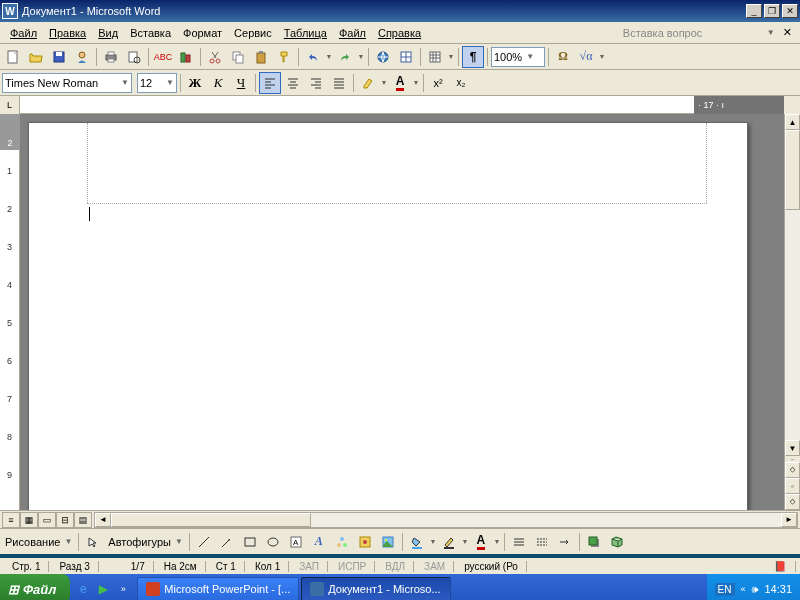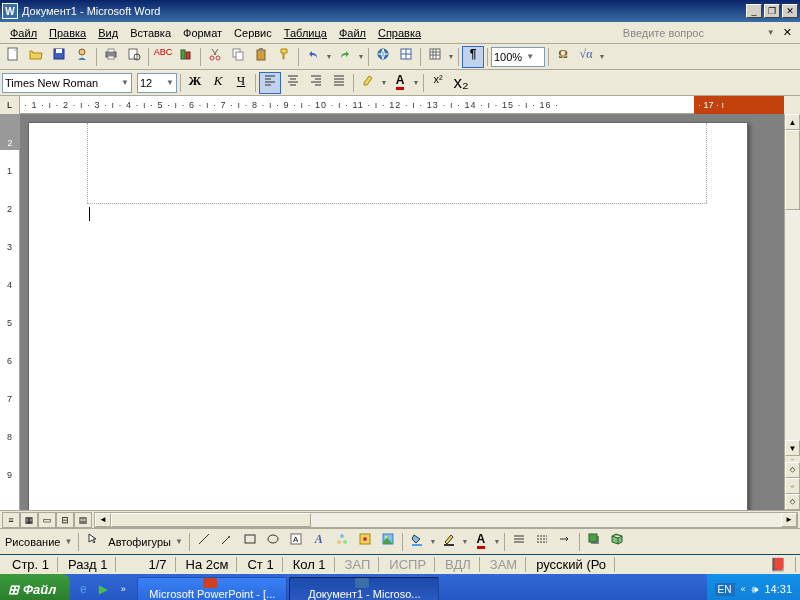--- a/index.html
+++ b/index.html
@@ -10,30 +10,30 @@
 .titlebar .win-btns { display: flex; gap: 2px; }
 .titlebar .win-btn { width: 16px; height: 14px; background: #d4d0c8; border: 1px solid #fff; border-right-color: #404040; border-bottom-color: #404040; font-size: 9px; display: flex; align-items: center; justify-content: center; color: black; cursor: pointer; }
 .menubar { height: 22px; background: #ece9d8; display: flex; align-items: center; padding: 0 4px; border-bottom: 1px solid #aca899; }
 .menubar .menu-item { padding: 2px 6px; cursor: pointer; }
 .menubar .mu { text-decoration: underline; }
 .menubar .spacer { flex: 1; }
 .menubar .question { width: 140px; color: #888; padding-right: 6px; }
 .menubar .drop { font-size: 8px; padding: 0 4px; color: #666; }
 .menubar .close-x { padding: 0 4px; cursor: pointer; }
 .toolbar { height: 26px; background: #ece9d8; display: flex; align-items: center; padding: 0 2px; border-bottom: 1px solid #aca899; gap: 1px; }
-.tb-btn { width: 22px; height: 22px; display: flex; align-items: flex-start; justify-content: center; cursor: pointer; border: 1px solid transparent; font-size: 12px; }
+.tb-btn { width: 22px; height: 22px; display: flex; align-items: center; justify-content: center; cursor: pointer; border: 1px solid transparent; font-size: 12px; }
 .tb-sep { width: 1px; height: 18px; background: #aca899; margin: 0 2px; }
 .tb-combo { height: 20px; border: 1px solid #7f9db9; background: white; padding: 0 2px; display: flex; align-items: center; font-size: 11px; }
 .tb-combo .arr { margin-left: 4px; font-size: 8px; color: #666; }
 .tb-drop { width: 8px; height: 22px; display: flex; align-items: center; justify-content: center; font-size: 7px; color: #666; cursor: pointer; }
 .fmt { font-family: 'Times New Roman', serif; font-size: 13px; }
 .ruler-h { height: 18px; background: #fff; border-bottom: 1px solid #aca899; display: flex; align-items: center; font-size: 9px; position: relative; margin-right: 16px; }
 .ruler-h .ruler-box { position: absolute; left: 0; width: 20px; height: 18px; background: #ece9d8; border-right: 1px solid #aca899; display: flex; align-items: center; justify-content: center; }
 .ruler-h .scale { margin-left: 24px; white-space: nowrap; overflow: hidden; color: #333; letter-spacing: 1px; }
-.ruler-h .gray-end { position: absolute; right: 0; top: 0; width: 90px; height: 18px; background: #c2410c; color: #fff; display: flex; align-items: center; padding-left: 4px; }
+.ruler-h .gray-end { position: absolute; right: 0; top: 0; width: 90px; height: 18px; background: #737373; color: #fff; display: flex; align-items: center; padding-left: 4px; }
 .workspace { display: flex; height: 396px; background: #808080; }
 .ruler-v { width: 20px; background: #fff; border-right: 1px solid #aca899; display: flex; flex-direction: column; align-items: center; font-size: 9px; padding-top: 38px; color: #333; position: relative; }
 .ruler-v .gray-top { position: absolute; top: 0; left: 0; width: 20px; height: 36px; background: #999; color: #fff; display: flex; align-items: flex-end; justify-content: center; padding-bottom: 2px; }
 .ruler-v .tick { height: 38px; display: flex; align-items: center; }
 .doc-area { flex: 1; background: #808080; padding: 8px 0 0 8px; overflow: hidden; position: relative; }
 .page { width: 720px; height: 900px; background: white; border: 1px solid #666; box-shadow: 2px 2px 4px rgba(0,0,0,0.4); position: relative; }
 .page .margin-line { position: absolute; border: 1px dotted #aaa; left: 58px; top: 80px; right: 40px; height: 1px; border-width: 0 0 1px 0; }
 .page .margin-l { position: absolute; border-left: 1px dotted #aaa; left: 58px; top: 0; height: 80px; }
 .page .margin-r { position: absolute; border-right: 1px dotted #aaa; right: 40px; top: 0; height: 80px; }
 .page .cursor { position: absolute; left: 60px; top: 84px; width: 1px; height: 14px; background: black; }
@@ -42,28 +42,28 @@
 .vscroll .track { flex: 1; background: #f0ede4; }
 .vscroll .thumb { height: 80px; background: #ece9d8; border: 1px solid #fff; border-right-color: #aca899; border-bottom-color: #aca899; }
 .vscroll .dot { height: 6px; display: flex; align-items: center; justify-content: center; font-size: 4px; }
 .bottombar { height: 18px; background: #ece9d8; display: flex; align-items: center; border-top: 1px solid #aca899; }
 .view-btns { display: flex; height: 16px; margin-left: 2px; }
 .view-btn { width: 18px; height: 16px; border: 1px solid #aca899; background: #ece9d8; display: flex; align-items: center; justify-content: center; font-size: 9px; cursor: pointer; }
 .hscroll { flex: 1; height: 16px; background: #f0ede4; border: 1px solid #aca899; margin: 0 2px; display: flex; }
 .hscroll .sbtn { width: 16px; background: #ece9d8; border: 1px solid #fff; border-right-color: #aca899; border-bottom-color: #aca899; display: flex; align-items: center; justify-content: center; font-size: 8px; cursor: pointer; }
 .hscroll .thumb { width: 200px; background: #ece9d8; border: 1px solid #fff; border-right-color: #aca899; border-bottom-color: #aca899; }
 .draw-toolbar { height: 26px; background: #ece9d8; display: flex; align-items: center; padding: 0 2px; border-top: 1px solid #aca899; gap: 1px; }
-.statusbar { height: 20px; background: #ece9d8; display: flex; align-items: center; padding: 0 4px; border-top: 1px solid #0c4a6e; font-size: 13px; gap: 2px; }
+.statusbar { height: 20px; background: #ece9d8; display: flex; align-items: center; padding: 0 4px; border-top: 4px solid #0c4a6e; font-size: 10px; gap: 2px; }
 .statusbar .cell { padding: 0 8px; border-right: 1px solid #aca899; }
 .statusbar .dim { color: #999; }
 .taskbar { height: 30px; background: linear-gradient(to bottom, #3168d5, #2355c0); display: flex; align-items: center; padding: 0; }
 .start-btn { height: 30px; background: linear-gradient(to bottom, #3c9b3c, #2a7a2a); color: white; font-weight: bold; font-style: italic; padding: 0 14px 0 8px; display: flex; align-items: center; border-radius: 0 8px 8px 0; font-size: 13px; cursor: pointer; }
 .ql-icons { display: flex; gap: 2px; padding: 0 4px; }
 .ql-icon { width: 18px; height: 18px; display: flex; align-items: center; justify-content: center; font-size: 12px; cursor: pointer; }
-.task-item { height: 24px; background: linear-gradient(to bottom, #3980f4, #2a6adf); color: white; padding: 0 8px; display: flex; align-items: center; border: 1px solid #2050b0; border-radius: 2px; margin: 0 1px; font-size: 11px; cursor: pointer; min-width: 150px; flex-direction: column; }
+.task-item { height: 24px; background: linear-gradient(to bottom, #3980f4, #2a6adf); color: white; padding: 0 8px; display: flex; align-items: center; border: 1px solid #2050b0; border-radius: 2px; margin: 0 1px; font-size: 11px; cursor: pointer; min-width: 150px; }
 .task-item.active { background: linear-gradient(to bottom, #1a4aaa, #2a5ac0); border: 1px inset #194a9f; }
 .task-item .ticon { width: 14px; height: 14px; margin-right: 4px; background: #d88; border-radius: 2px; }
 .tray { margin-left: auto; background: linear-gradient(to bottom, #1290e9, #0f7fd8); height: 30px; display: flex; align-items: center; padding: 0 8px; color: white; font-size: 11px; gap: 6px; }
 .tray .lang { background: #1a6fc0; padding: 1px 3px; font-size: 10px; }
 svg { display: block; }
 </style>
 </head>
 <body>
 
 <div class="titlebar">
@@ -80,21 +80,21 @@
   <span class="menu-item"><span class="mu">Файл</span></span>
   <span class="menu-item"><span class="mu">Правка</span></span>
   <span class="menu-item"><span class="mu">Вид</span></span>
   <span class="menu-item"><span>Вставка</span></span>
   <span class="menu-item"><span>Формат</span></span>
   <span class="menu-item"><span>Сервис</span></span>
   <span class="menu-item"><span class="mu">Таблица</span></span>
   <span class="menu-item"><span class="mu">Файл</span></span>
   <span class="menu-item"><span class="mu">Справка</span></span>
   <span class="spacer"></span>
-  <span class="question">Введите вопрос</span>
+  <span class="question">Вставка вопрос</span>
   <span class="drop">▼</span>
   <span class="close-x">✕</span>
 </div>
 
 <div class="toolbar">
   <div class="tb-btn">
       <svg width="14" height="14">
         <rect x="2" y="1" width="9" height="12" fill="#fff" stroke="#666"></rect>
         <path d="M8 1 L11 4 L8 4 Z" fill="#ccc"></path>
       </svg>
@@ -267,27 +267,26 @@
   <div class="tb-drop">▼</div>
   <div class="tb-btn">
       <span style="font-weight:bold;border-bottom:3px solid #c00">A</span>
     </div>
   <div class="tb-drop">▼</div>
   <div class="tb-sep"></div>
   <div class="tb-btn">
       <span style="font-size:11px">x²</span>
     </div>
   <div class="tb-btn">
-      <span style="font-size:17px">x₂</span>
+      <span style="font-size:10px">x₂</span>
     </div>
 </div>
 
 <div class="ruler-h">
   <div class="ruler-box">L</div>
-  <div class="scale">· 1 · ı · 2 · ı · 3 · ı · 4 · ı · 5 · ı · 6 · ı · 7 · ı · 8 · ı · 9 · ı · 10 · ı · 11 · ı · 12 · ı · 13 · ı · 14 · ı · 15 · ı · 16 ·</div>
   <div class="gray-end">· 17 · ı</div>
 </div>
 
 <div class="workspace">
   <div class="ruler-v">
     <div class="gray-top">2</div>
     <div class="tick">1</div>
     <div class="tick">2</div>
     <div class="tick">3</div>
     <div class="tick">4</div>
@@ -443,21 +442,21 @@
     </div>
   <div class="tb-btn">
       <svg width="14" height="14">
         <path d="M2 4 L6 2 L12 4 L12 10 L8 12 L2 10 Z M2 4 L8 6 L12 4 M8 6 L8 12" fill="#80c080" stroke="#286028"></path>
       </svg>
     </div>
 </div>
 
 <div class="statusbar">
   <span class="cell">Стр. 1</span>
-  <span class="cell">Разд 1</span>
+  <span class="cell">Разд 3</span>
   <span class="cell" style="padding-left:30px">1/7</span>
   <span class="cell">На 2см</span>
   <span class="cell">Ст 1</span>
   <span class="cell">Кол 1</span>
   <span class="cell dim">ЗАП</span>
   <span class="cell dim">ИСПР</span>
   <span class="cell dim">ВДЛ</span>
   <span class="cell dim">ЗАМ</span>
   <span class="cell">русский (Ро</span>
   <span style="flex:1"></span>

